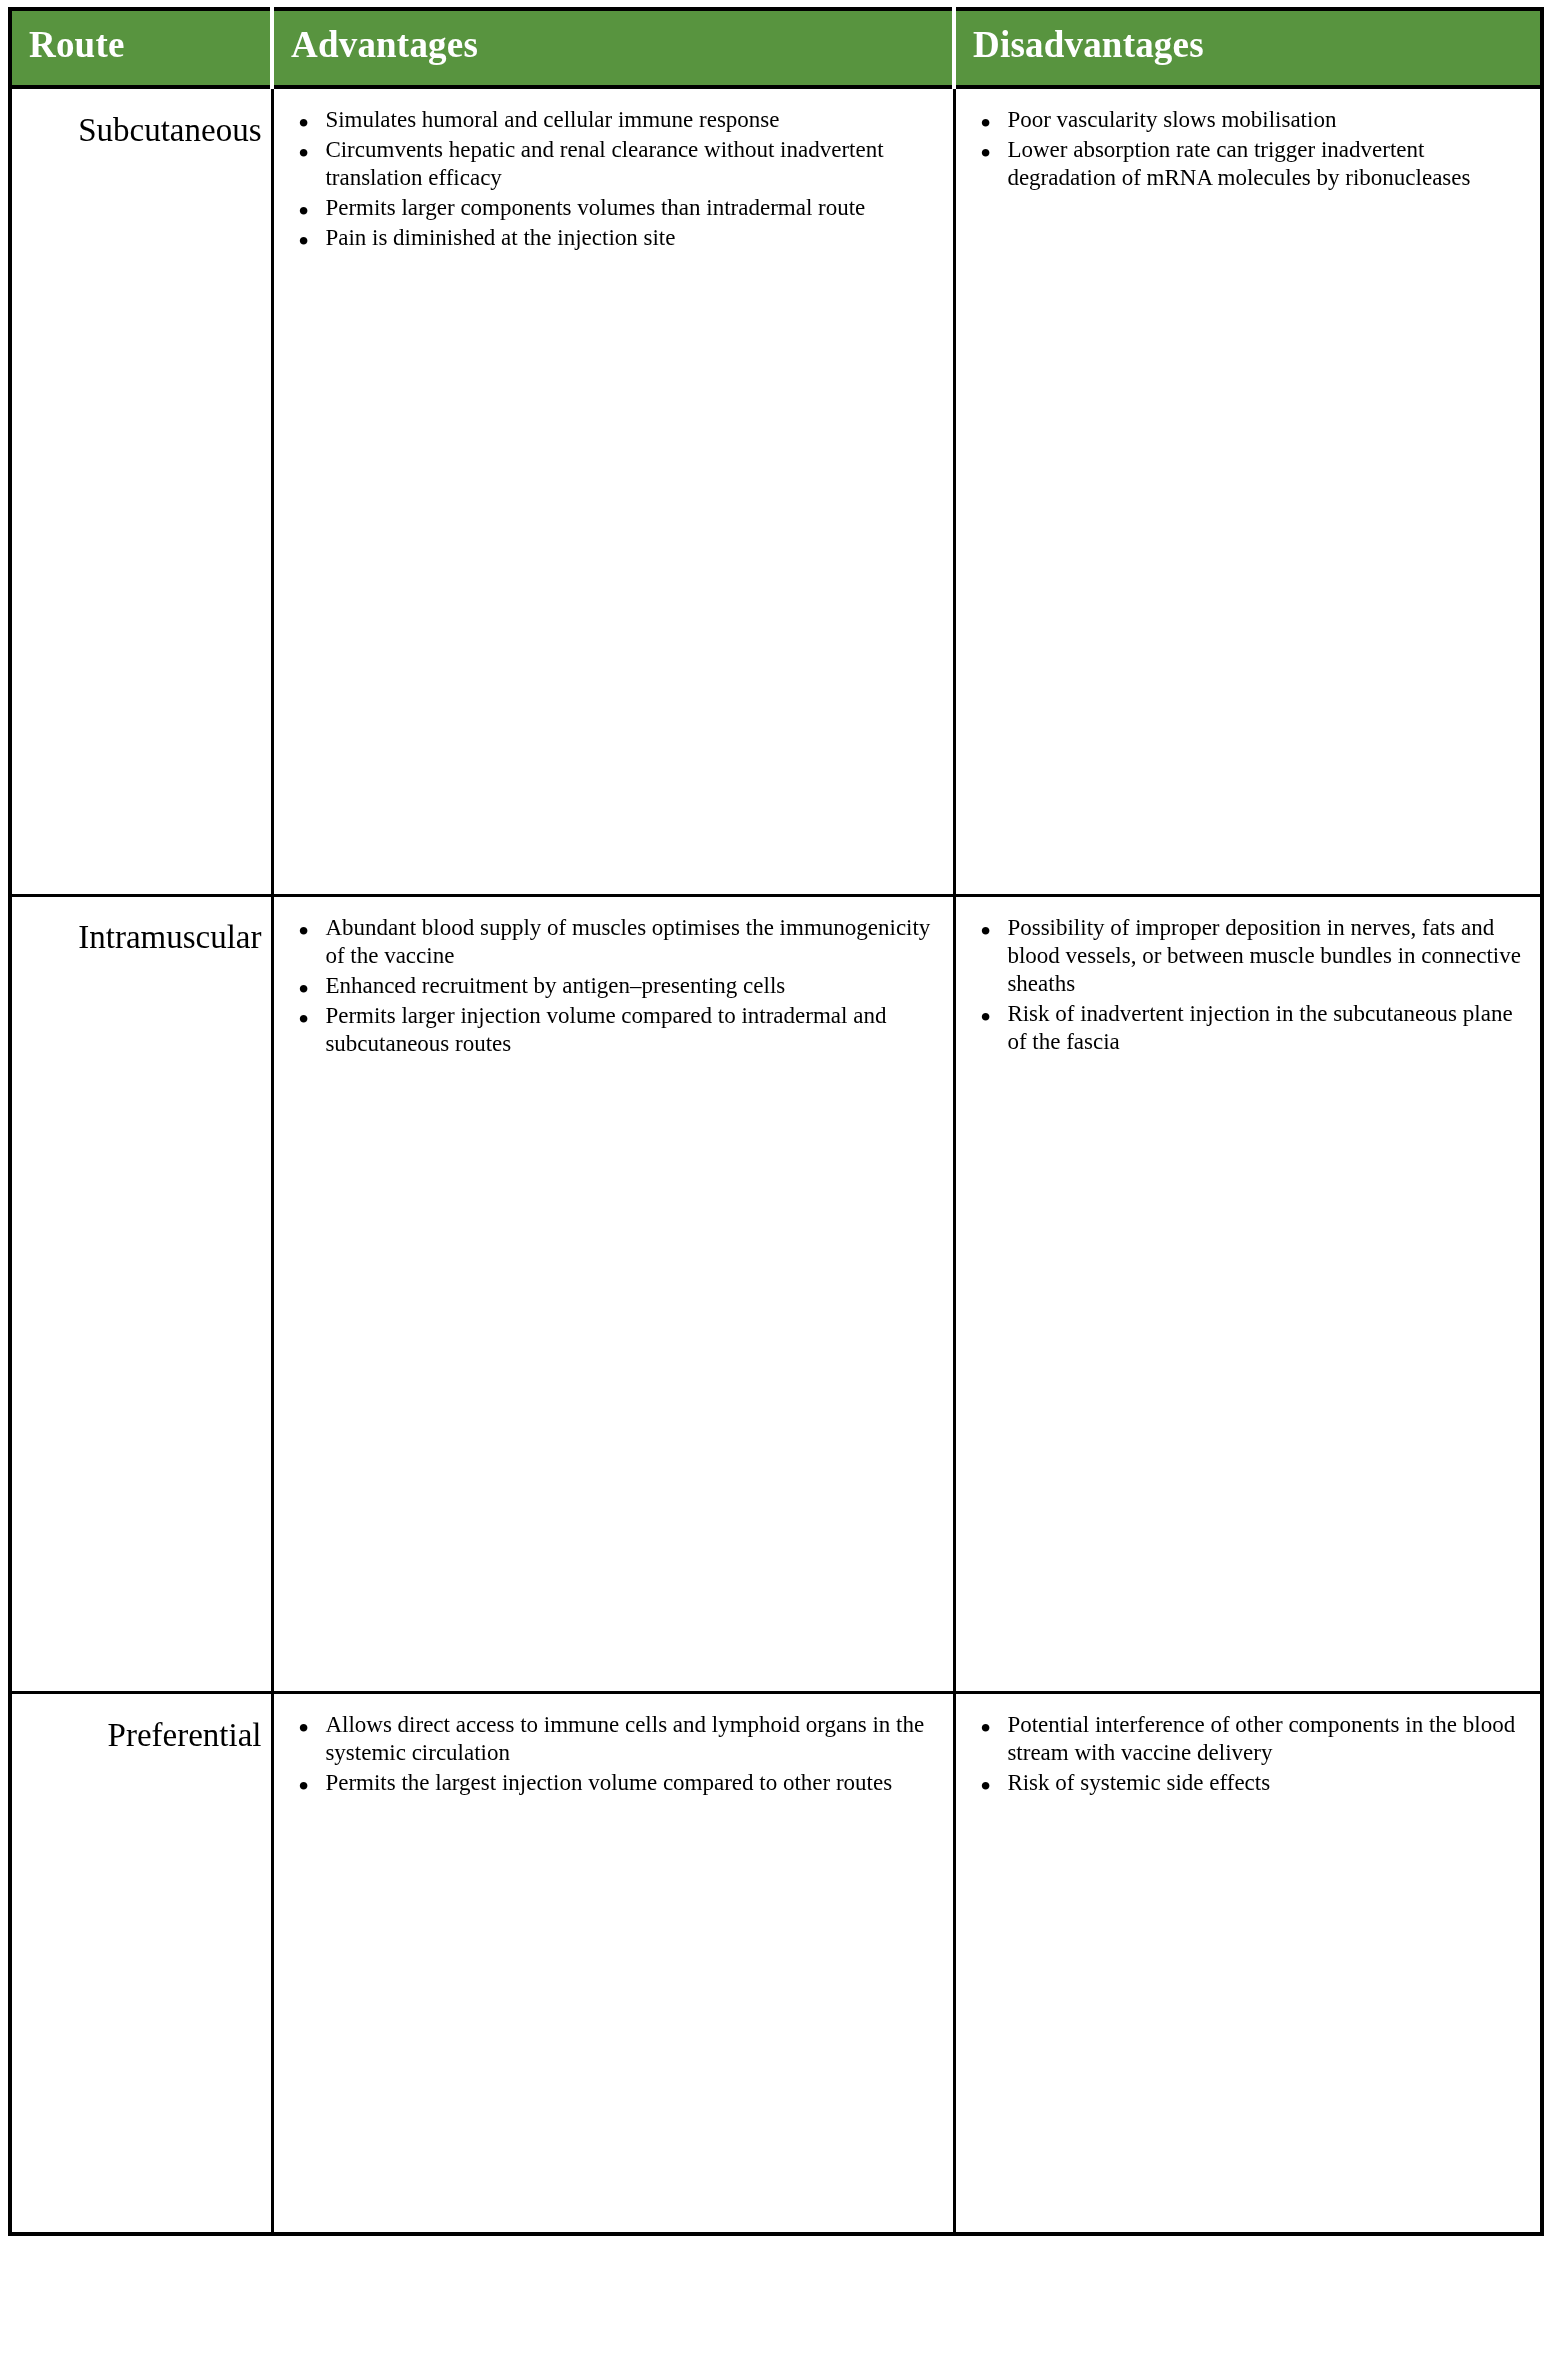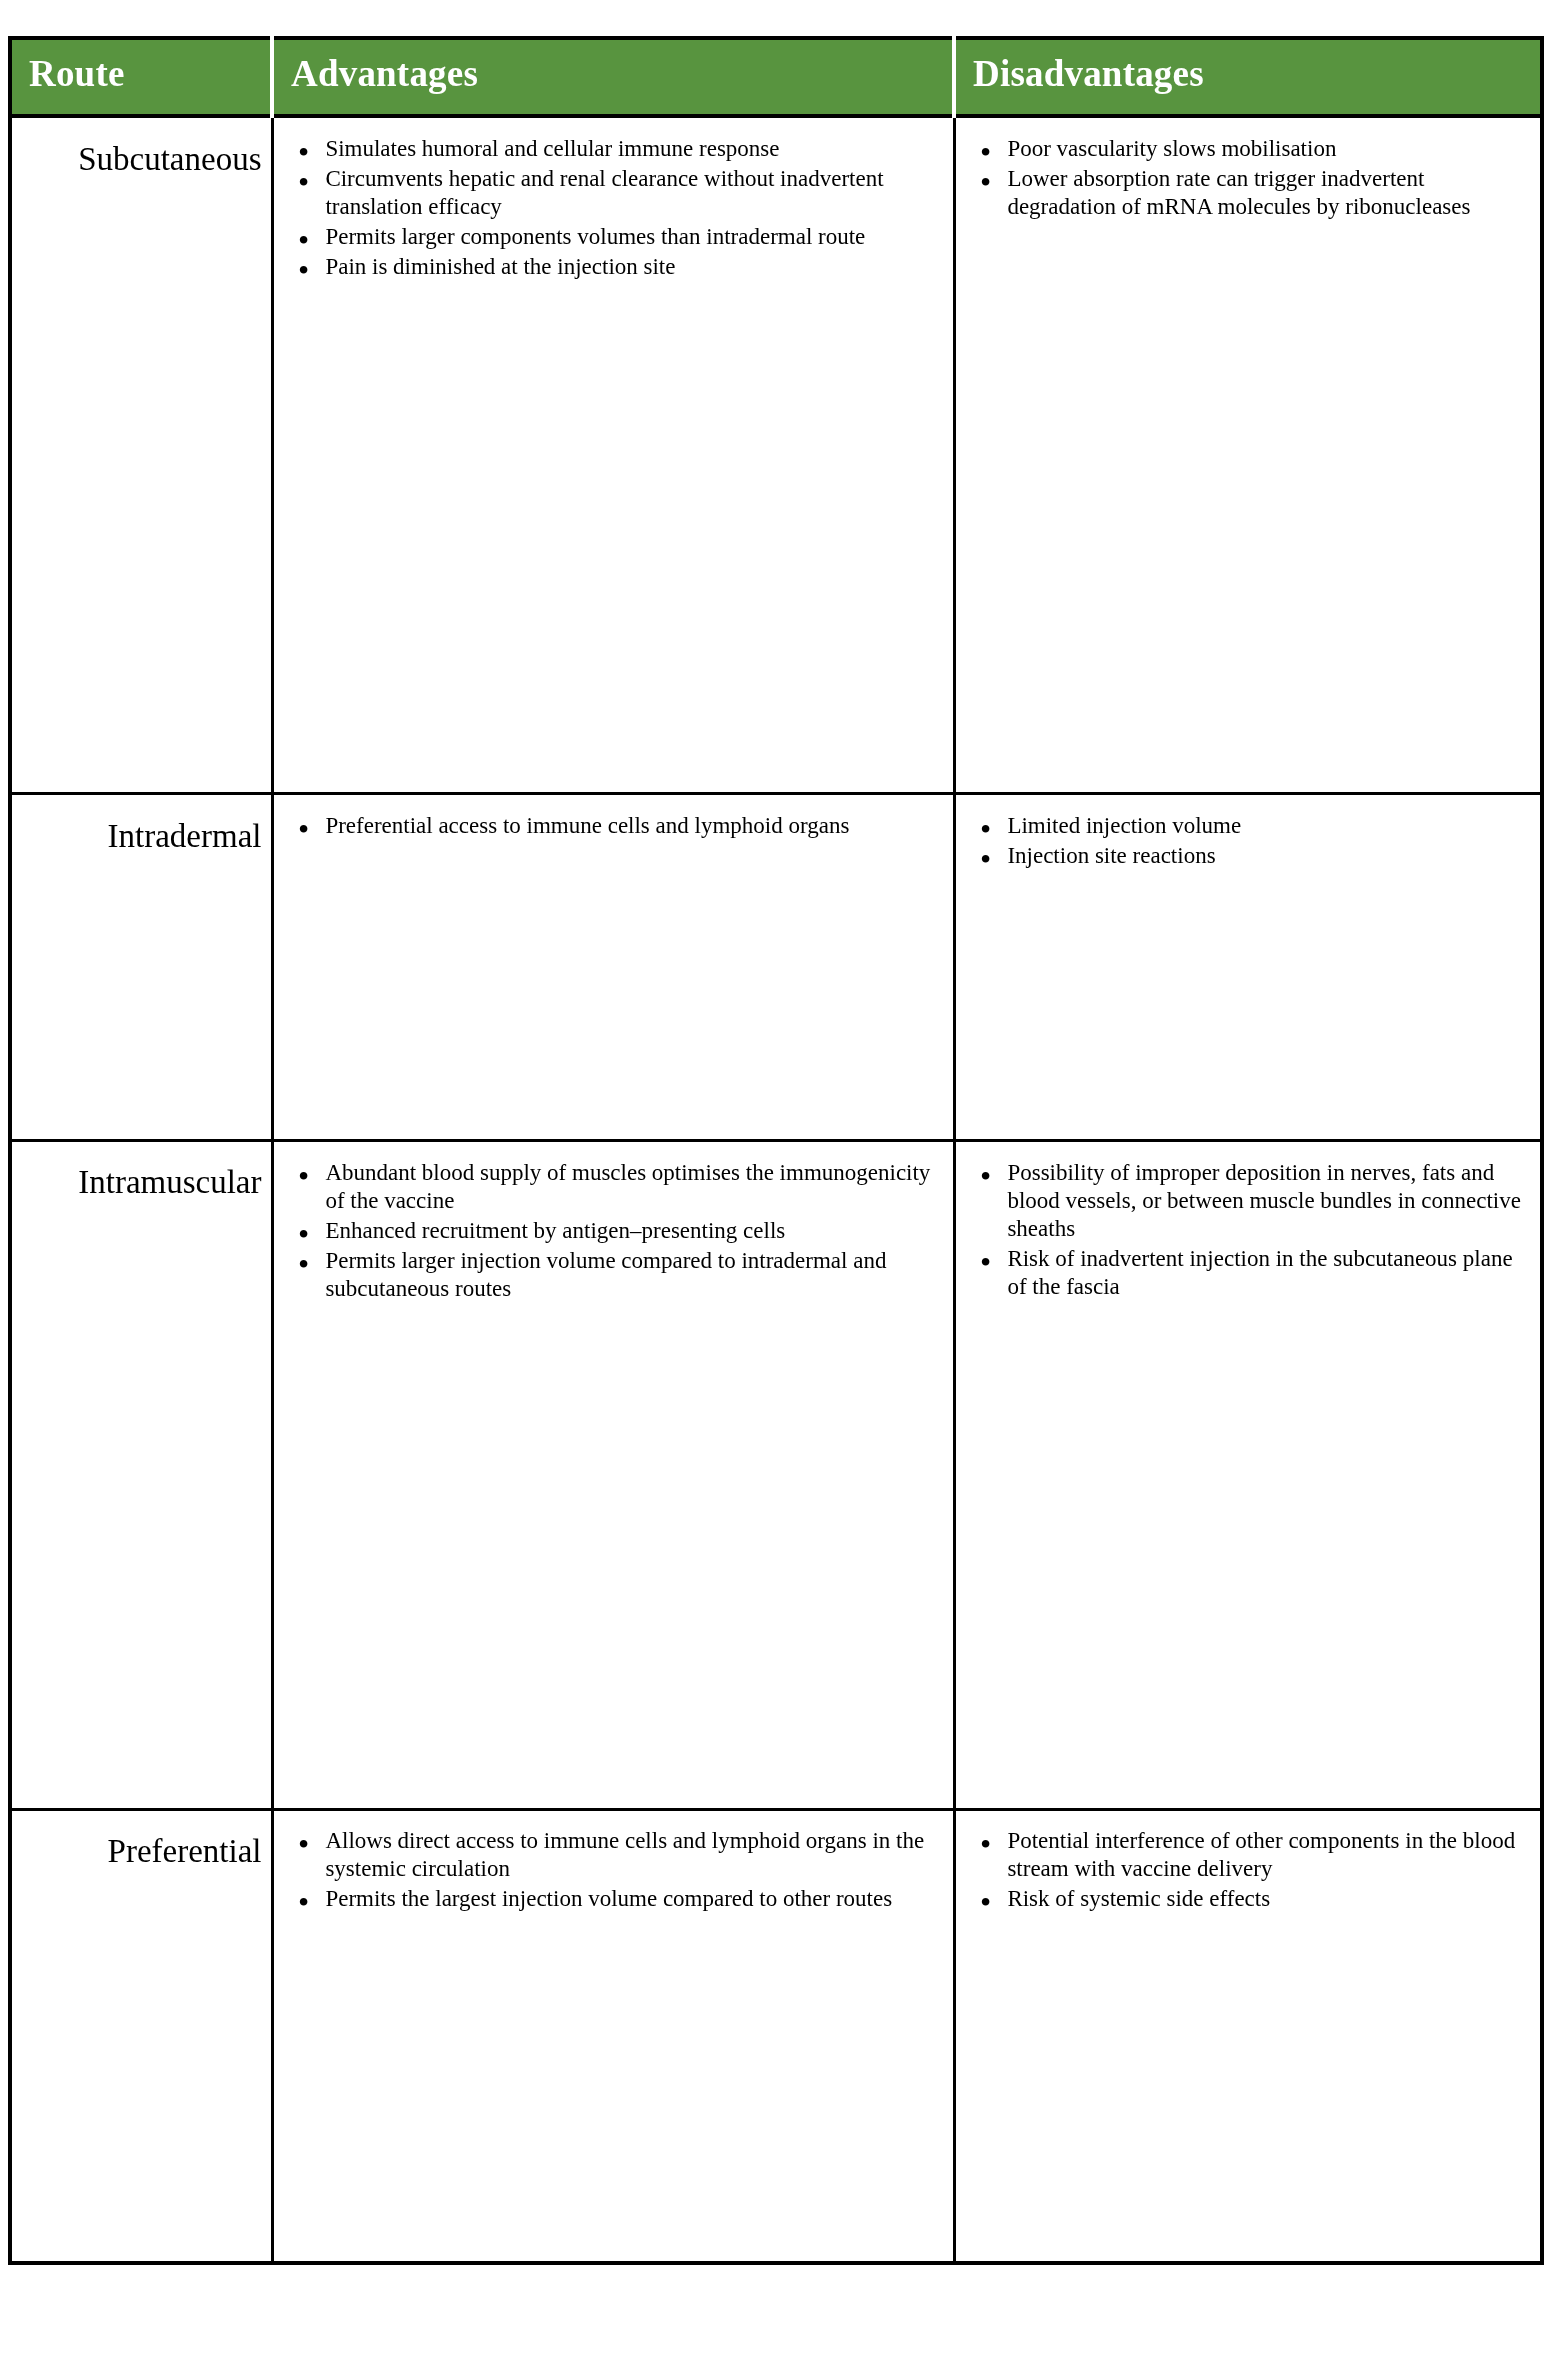--- a/index.html
+++ b/index.html
@@ -13,21 +13,20 @@
     height: 2370px;
     font-family: "Liberation Serif", "DejaVu Serif", serif;
     color: #000000;
     overflow: hidden;
   }
 
   .table-wrap {
     width: 1548px;
     height: 2256px;
     padding: 7.4px 8.3px 20.4px 8.3px;
-    margin-top: 29px;
   }
 
   table.route-table {
     width: 100%;
     height: 100%;
     border-collapse: collapse;
     table-layout: fixed;
     border: 4.6px solid #000000;
   }
 
@@ -125,34 +124,20 @@
           </ul>
         </td>
         <td class="last">
           <ul class="bullets">
             <li>Poor vascularity slows mobilisation</li>
             <li>Lower absorption rate can trigger inadvertent degradation of mRNA molecules by ribonucleases</li>
           </ul>
         </td>
       </tr>
 
-      <tr>
-        <td class="route-cell">Intradermal</td>
-        <td>
-          <ul class="bullets">
-            <li>Preferential access to immune cells and lymphoid organs</li>
-          </ul>
-        </td>
-        <td class="last">
-          <ul class="bullets">
-            <li>Limited injection volume</li>
-            <li>Injection site reactions</li>
-          </ul>
-        </td>
-      </tr>
 
       <tr>
         <td class="route-cell">Intramuscular</td>
         <td>
           <ul class="bullets">
             <li>Abundant blood supply of muscles optimises the immunogenicity of the vaccine</li>
             <li>Enhanced recruitment by antigen–presenting cells</li>
             <li>Permits larger injection volume compared to intradermal and subcutaneous routes</li>
           </ul>
         </td>

